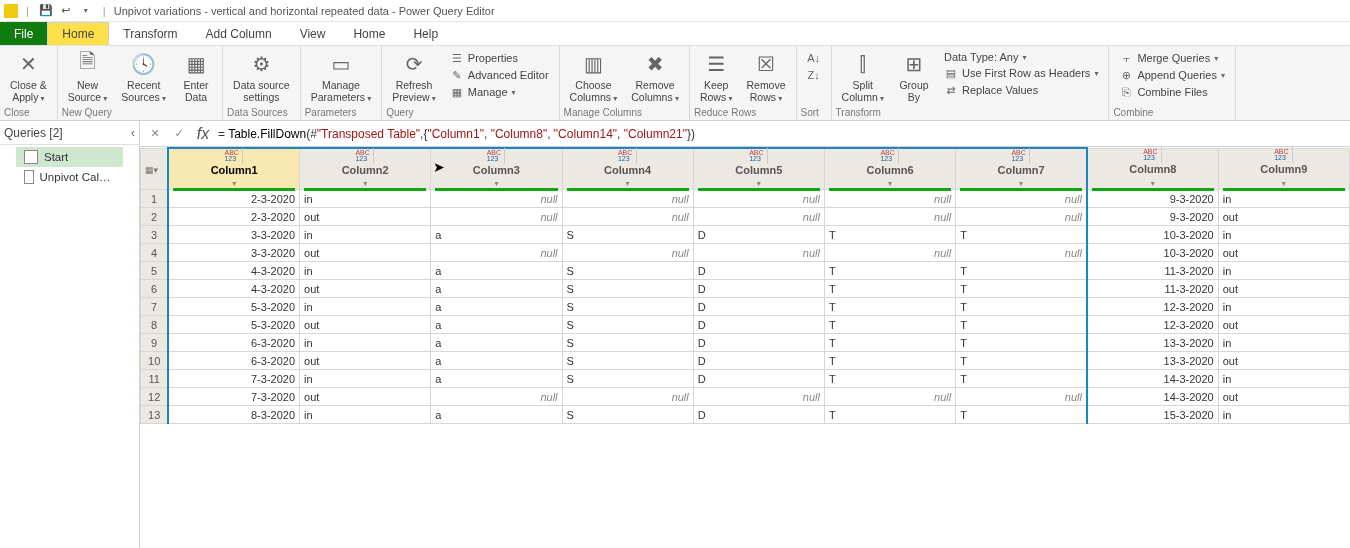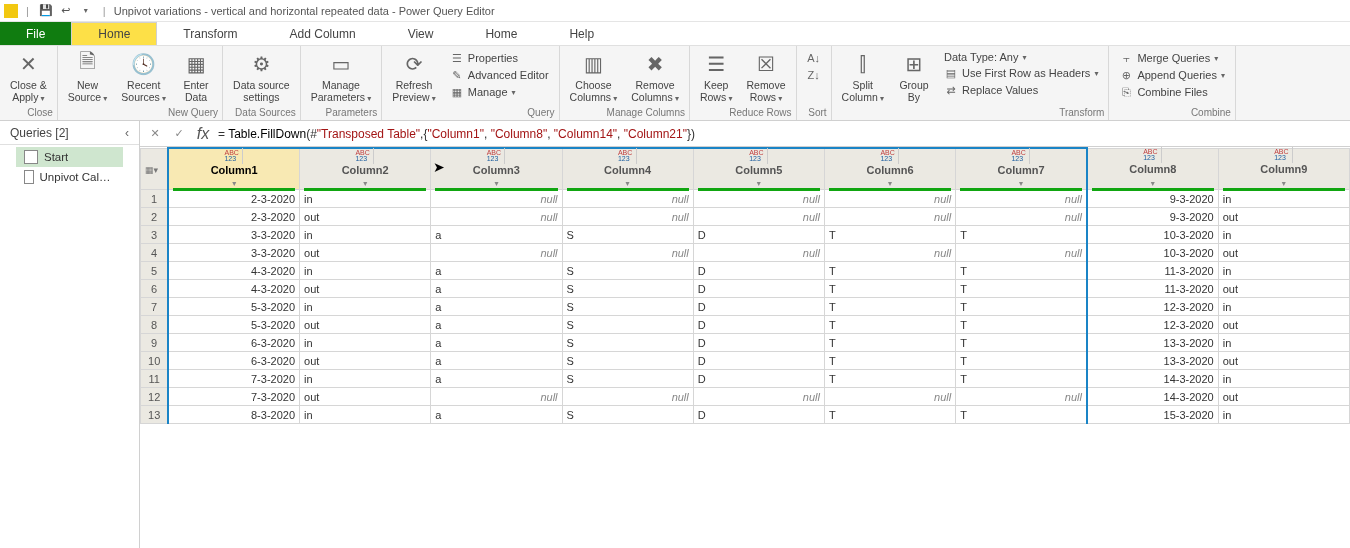--- a/index.html
+++ b/index.html
@@ -8,43 +8,43 @@
 
 .titlebar { height: 22px; background: #fff; display: flex; align-items: center; padding: 0 4px; gap: 6px; border-bottom: 1px solid #e5e5e5; }
 .titlebar .pbi-icon { width: 14px; height: 14px; background: #f2c811; display: inline-block; }
 .titlebar .qat { display: flex; gap: 2px; }
 .titlebar .qat-btn { width: 18px; height: 18px; display: flex; align-items: center; justify-content: center; cursor: pointer; color: #555; }
 .titlebar .sep { color: #999; margin: 0 2px; }
 .titlebar .title { color: #555; font-size: 11px; }
 
 
 .tabs { height: 24px; display: flex; align-items: stretch; background: #fff; border-bottom: 1px solid #e0e0e0; }
-.tab { padding: 0 26px; display: flex; align-items: center; cursor: pointer; color: #444; font-size: 12px; }
+.tab { padding: 0 14px; display: flex; align-items: center; cursor: pointer; color: #444; font-size: 12px; }
 .tab.file { background: #107c10; color: #fff; font-weight: 500; }
 .tab.active { background: #fde047; border: 1px solid #d0d0d0; border-bottom: none; }
 
 
 .ribbon { height: 75px; background: #f5f5f5; border-bottom: 1px solid #d0d0d0; display: flex; }
 .group { border-right: 1px solid #d8d8d8; display: flex; flex-direction: column; justify-content: space-between; padding: 2px 4px 1px; }
 .group-body { display: flex; align-items: flex-start; gap: 2px; flex: 1; }
-.group-label { text-align: right; font-size: 10px; color: #777; padding: 1px 0; }
+.group-label { text-align: left; font-size: 10px; color: #777; padding: 1px 0; }
 .big-btn { display: flex; flex-direction: column; align-items: center; justify-content: flex-start; padding: 2px 6px; cursor: pointer; min-width: 44px; }
 .big-btn .ico { width: 28px; height: 28px; display: flex; align-items: center; justify-content: center; font-size: 20px; color: #666; }
 .big-btn .lbl { font-size: 10.5px; text-align: center; color: #444; line-height: 1.15; margin-top: 1px; white-space: pre-line; }
 .small-stack { display: flex; flex-direction: column; gap: 1px; padding: 2px; }
 .small-btn { display: flex; align-items: center; gap: 4px; padding: 1px 4px; cursor: pointer; font-size: 11px; color: #444; white-space: nowrap; }
 .small-btn .ico { width: 14px; height: 14px; display: inline-flex; align-items: center; justify-content: center; color: #666; }
 .drop::after { content: " ▾"; font-size: 8px; color: #666; }
 
 
 .main { display: flex; height: calc(548px - 22px - 24px - 75px); }
 
 
 .queries { width: 140px; border-right: 1px solid #d0d0d0; background: #fff; display: flex; flex-direction: column; }
-.queries-header { height: 24px; display: flex; align-items: center; justify-content: space-between; padding: 0 10px; border-bottom: 1px solid #e0e0e0; font-size: 12px; color: #444; }
+.queries-header { height: 24px; display: flex; align-items: center; justify-content: space-between; padding: 0 4px; border-bottom: 1px solid #e0e0e0; font-size: 12px; color: #444; }
 .queries-header .collapse { cursor: pointer; color: #666; }
 .query-list { padding: 2px 16px; }
 .query-item { display: flex; align-items: center; gap: 6px; padding: 3px 8px; cursor: pointer; font-size: 11.5px; color: #333; }
 .query-item.active { background: #cfe6cf; }
 .query-item .qico { width: 14px; height: 14px; background: #fff; border: 1px solid #888; display: inline-block; }
 .query-item .qname { overflow: hidden; text-overflow: ellipsis; white-space: nowrap; }
 
 
 .center { flex: 1; display: flex; flex-direction: column; overflow: hidden; }
 .formula-bar { height: 26px; border-bottom: 1px solid #d0d0d0; display: flex; align-items: center; gap: 6px; padding: 0 6px; }

